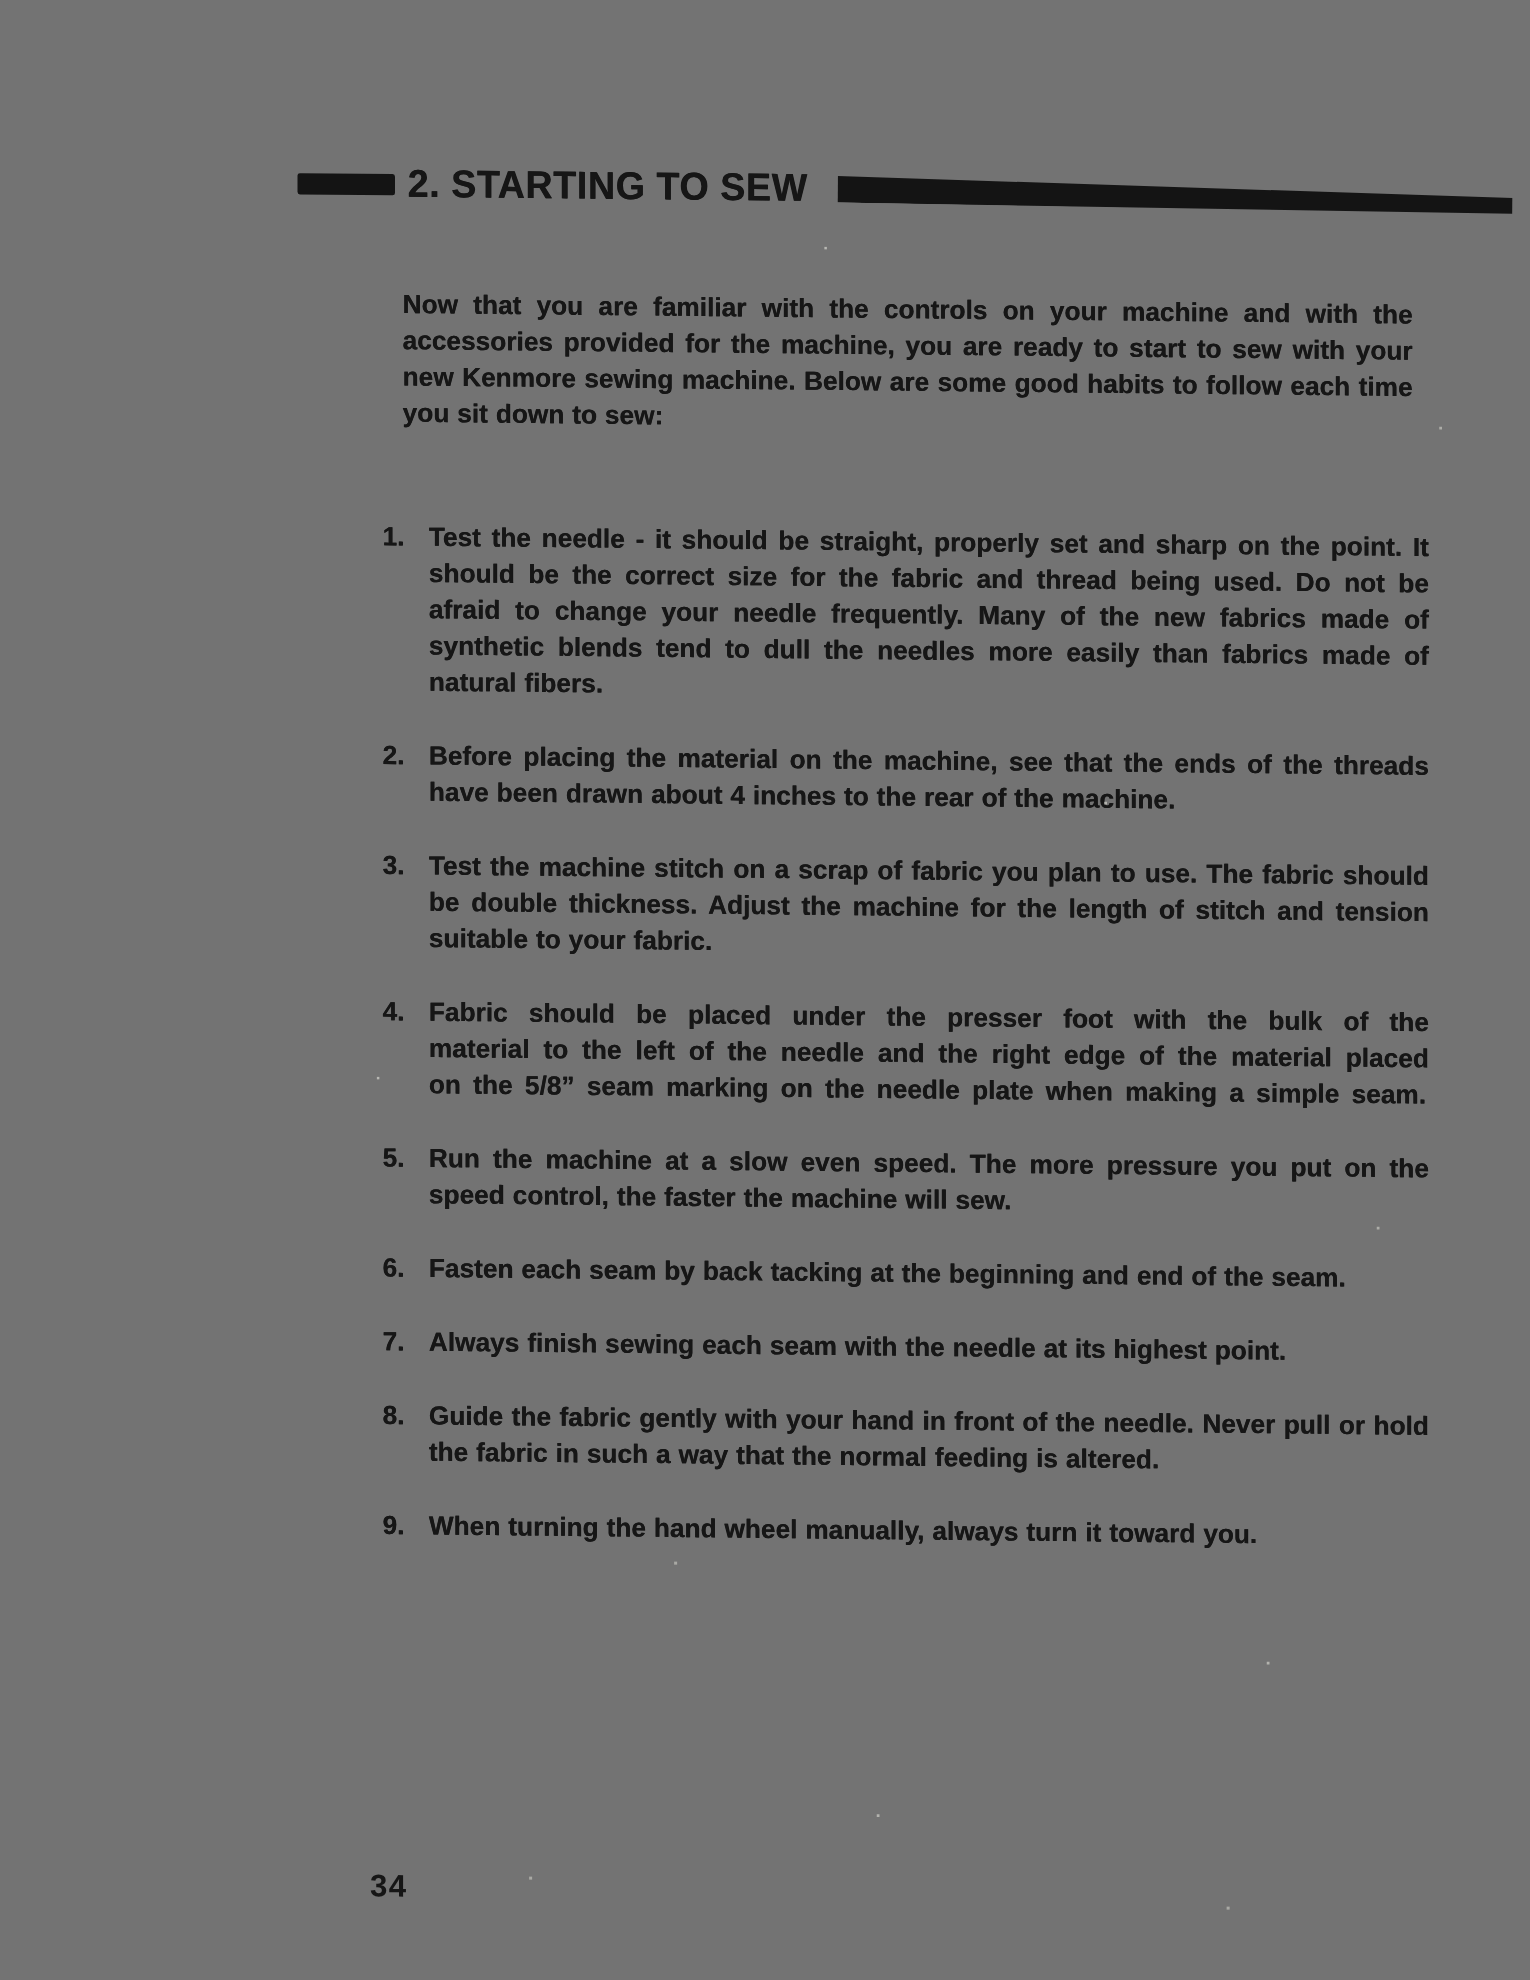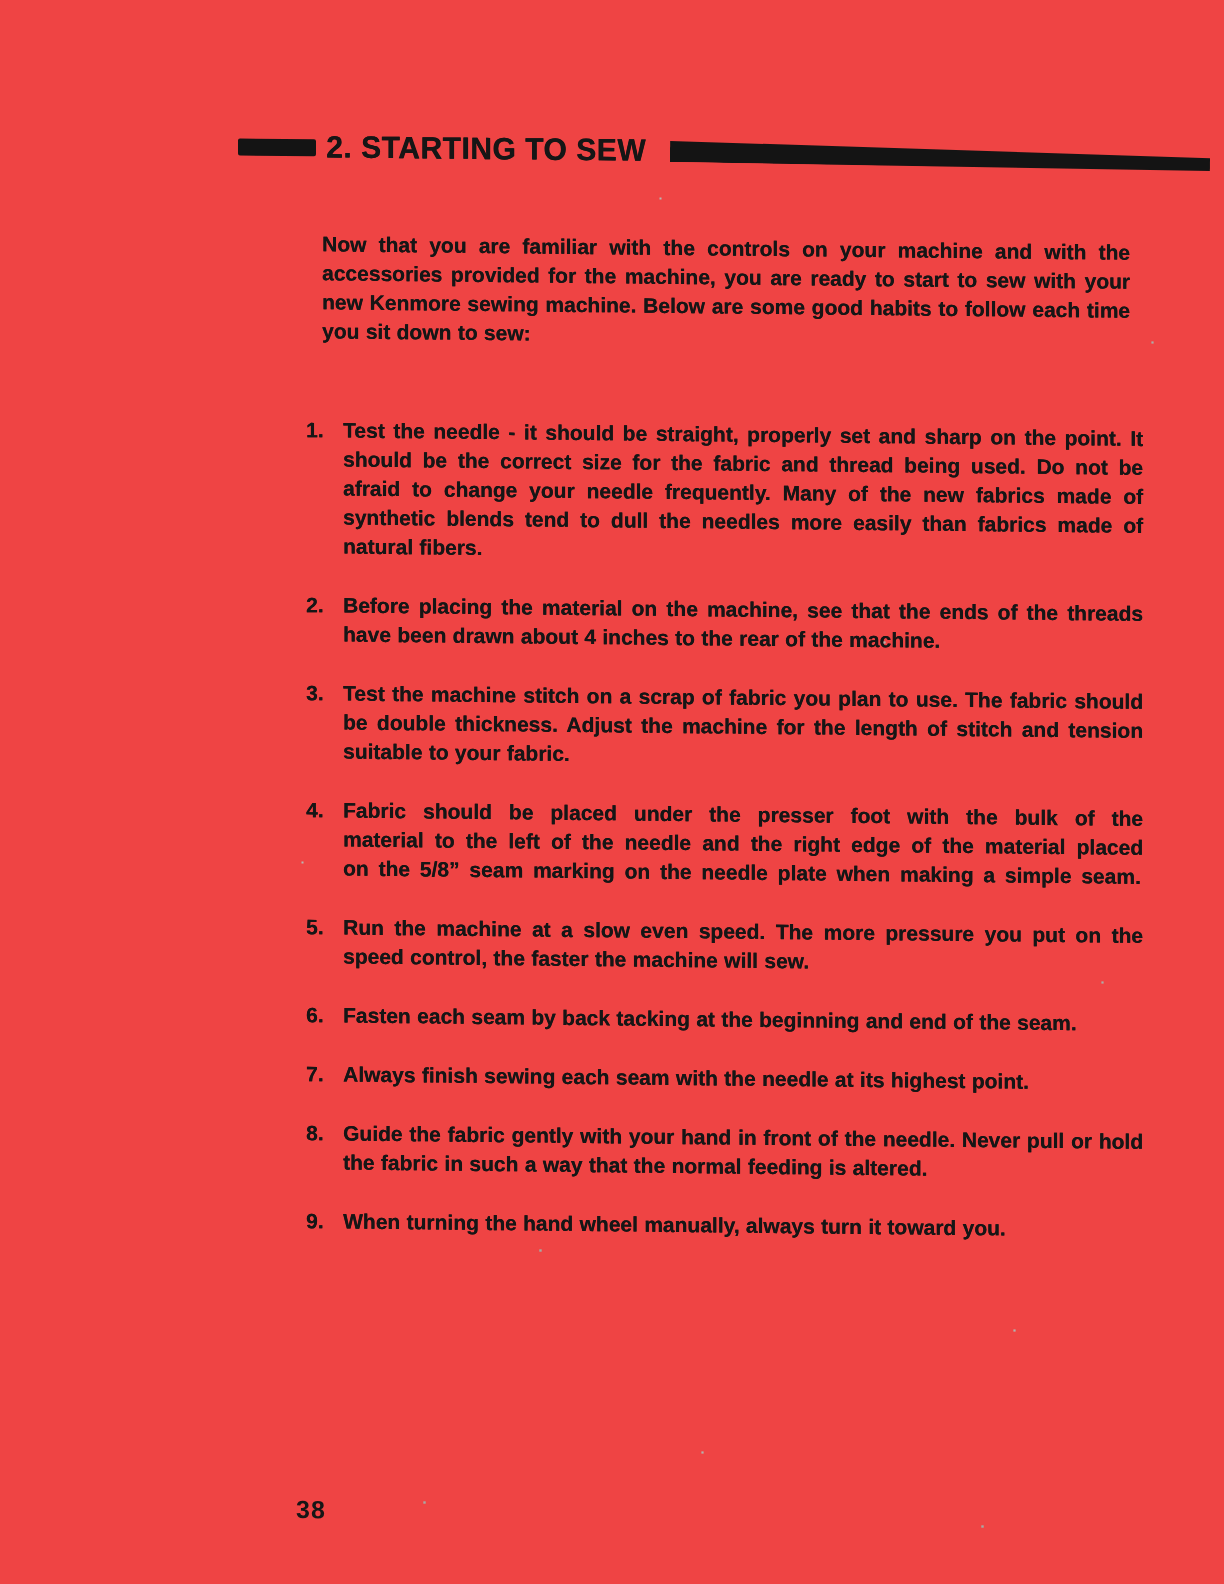--- a/index.html
+++ b/index.html
@@ -1,20 +1,20 @@
 <!DOCTYPE html>
 <html><head>
 <meta charset="utf-8">
 <style>
   html, body { margin: 0; padding: 0; background: #e8e8e6; }
   .page {
     position: relative;
     width: 1224px;
     height: 1584px;
-    background: #ef4444;
+    background: #737373;
     overflow: hidden;
     font-family: "Liberation Sans", sans-serif;
     color: #161616;
     margin: 0 auto;
   }
   
   .skew {
     position: absolute;
     inset: 0;
     transform: skewY(0.6deg);
@@ -157,17 +157,17 @@
       <div class="item body-text">
         <span class="num">8.</span>
         <span class="txt">Guide the fabric gently with your hand in front of the needle. Never pull or hold the fabric in such a way that the normal feeding is altered.</span>
       </div>
       <div class="item body-text">
         <span class="num">9.</span>
         <span class="txt">When turning the hand wheel manually, always turn it toward you.</span>
       </div>
     </div>
 
-    <div class="page-num">38</div>
+    <div class="page-num">34</div>
   </div>
 
   <div class="scan-noise"></div>
 </div>
 
 </body></html>

